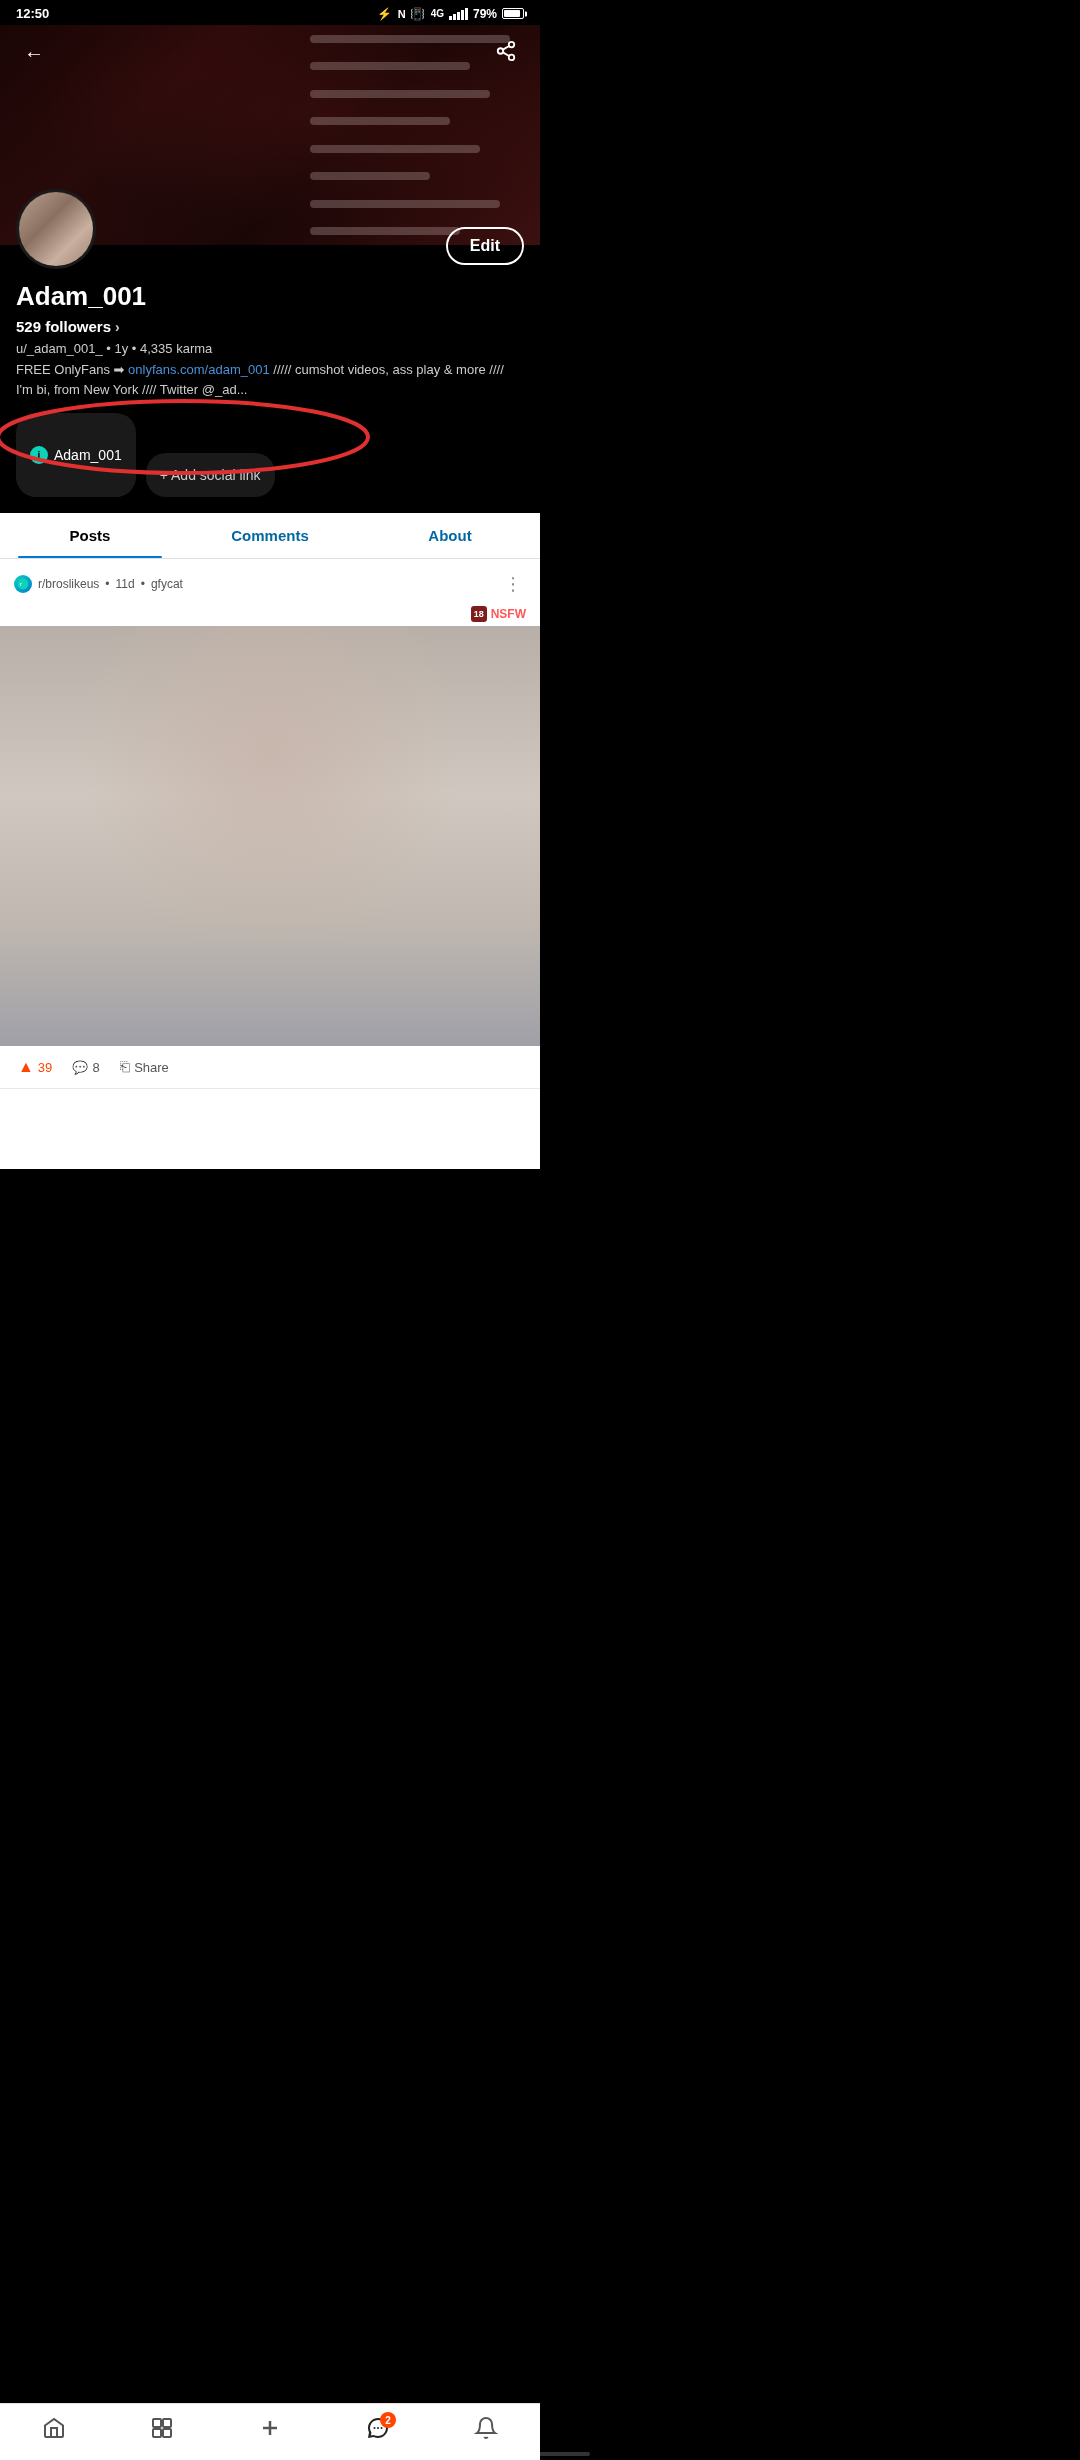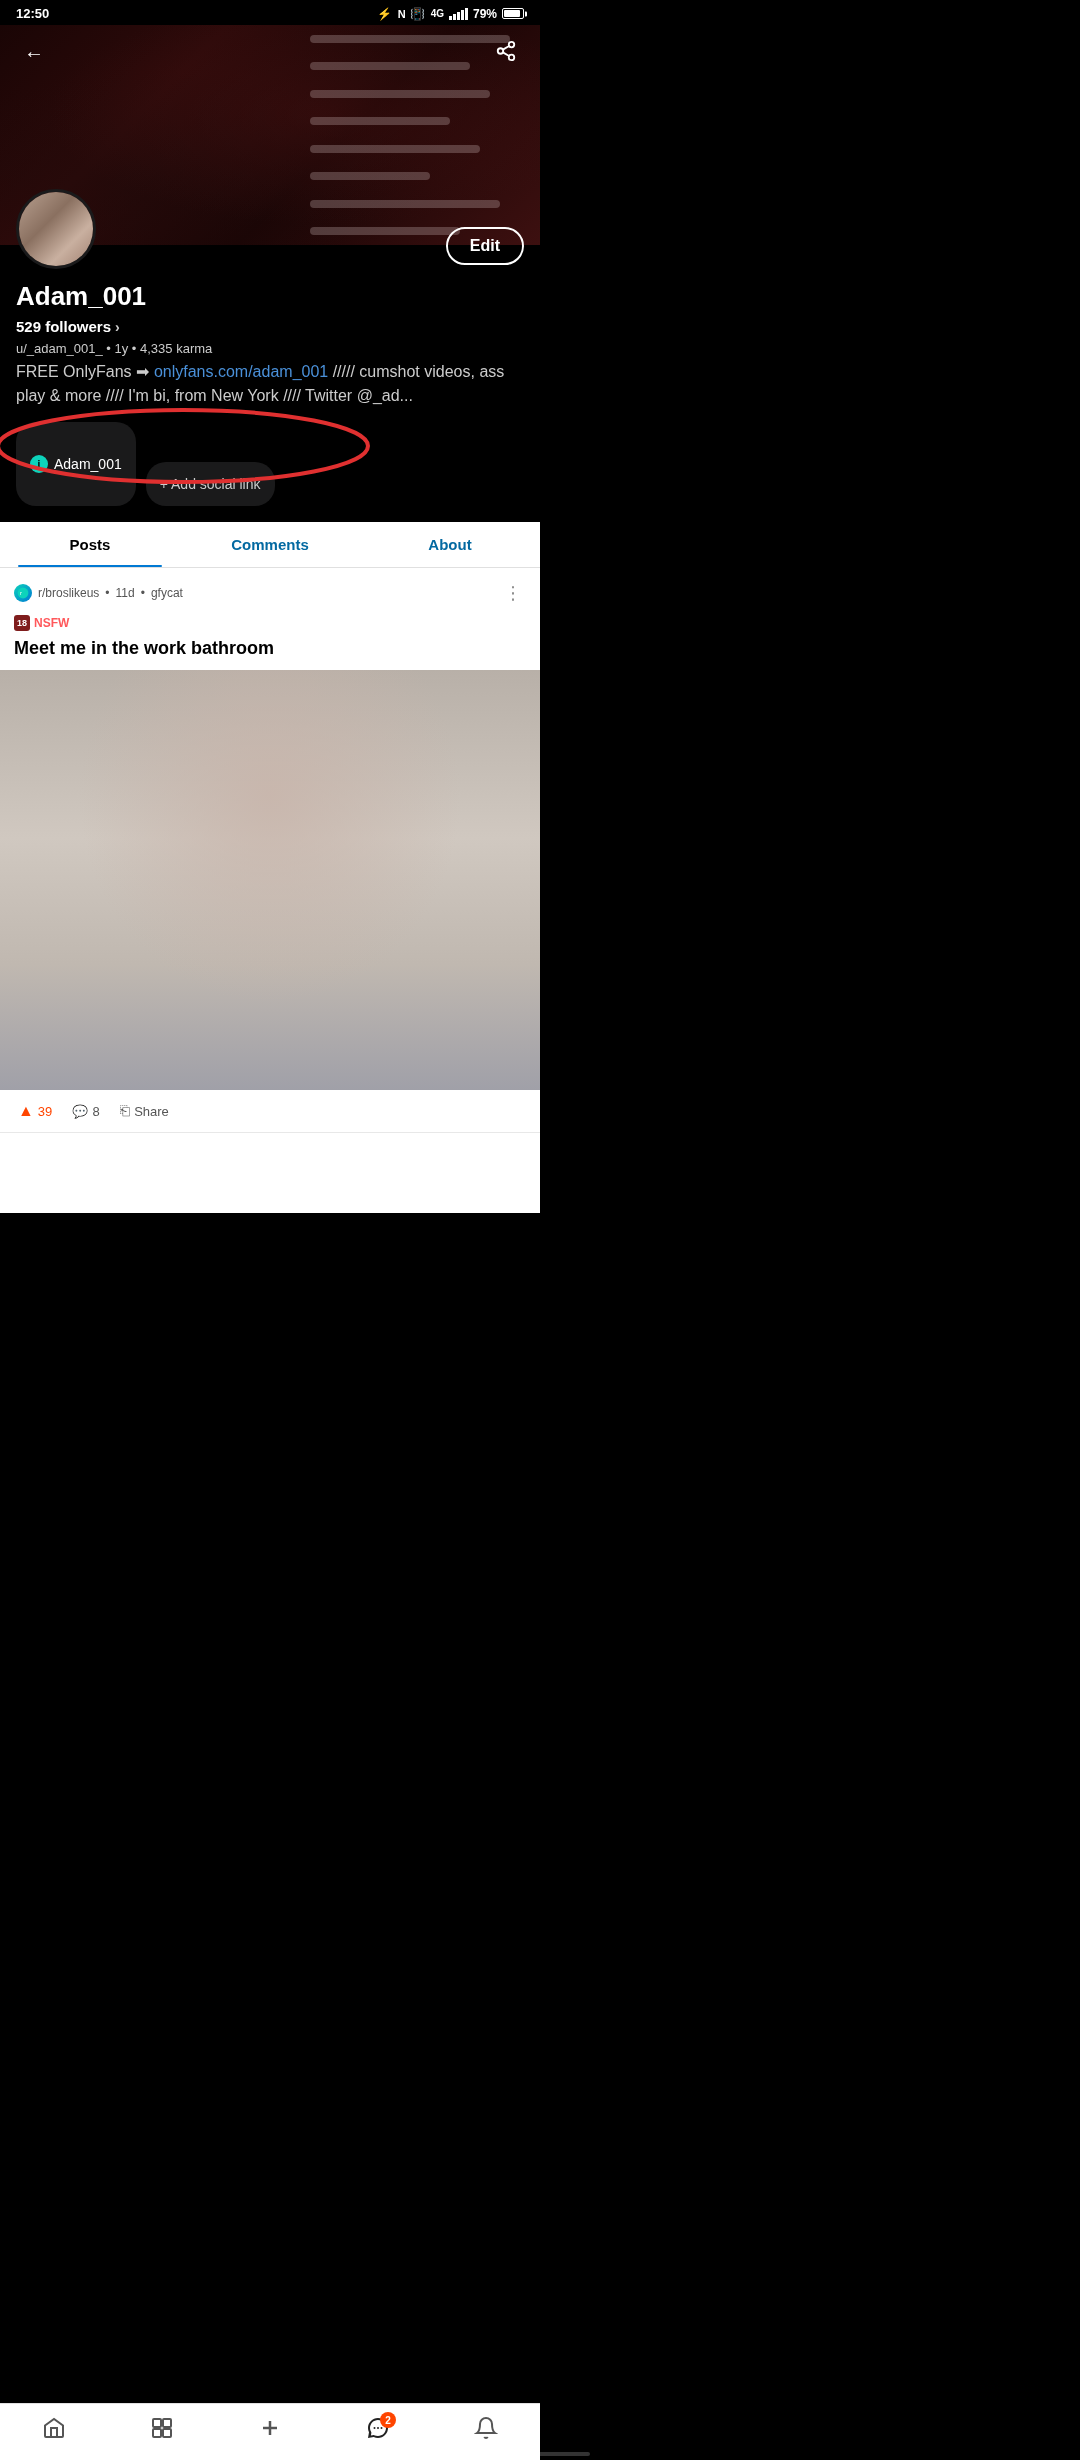--- a/index.html
+++ b/index.html
@@ -188,21 +188,21 @@
     .followers-arrow {
       font-size: 14px;
       color: #ccc;
     }
     .meta-row {
       font-size: 13px;
       color: #ccc;
       margin-bottom: 4px;
     }
     .bio-text {
-      font-size: 16px;
+      font-size: 13px;
       color: #ccc;
       line-height: 1.5;
       margin-bottom: 14px;
     }
     .bio-link {
       color: #4a90d9;
     }
 
     
     .social-links-row {
@@ -273,20 +273,21 @@
       left: 10%;
       right: 10%;
       height: 2.5px;
       background: #0079d3;
       border-radius: 2px;
     }
 
     
     .post-area {
       background: #fff;
+      text-align: right;
     }
     .post-meta-row {
       display: flex;
       align-items: center;
       justify-content: space-between;
       padding: 10px 14px 4px;
     }
     .post-meta-left {
       display: flex;
       align-items: center;
@@ -550,21 +551,20 @@
       <span>gfycat</span>
     </div>
     <div class="three-dots">⋮</div>
   </div>
 
   <div class="nsfw-badge">
     <div class="nsfw-icon">18</div>
     <span>NSFW</span>
   </div>
 
-  <div class="post-title">Meet me in the work bathroom</div>
 
   <div class="post-image">
     <div class="post-image-inner"></div>
   </div>
 
   <div class="post-actions">
     <div class="action-btn upvote-btn">
       <span class="upvote-arrow">▲</span>
       <span>39</span>
     </div>

